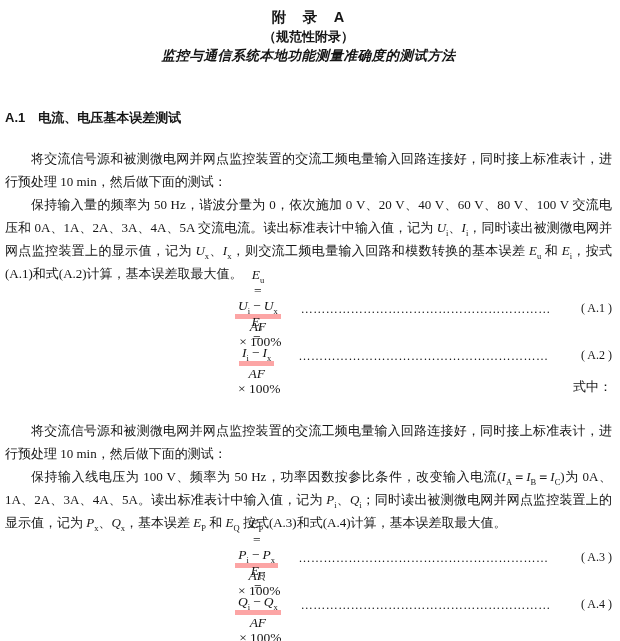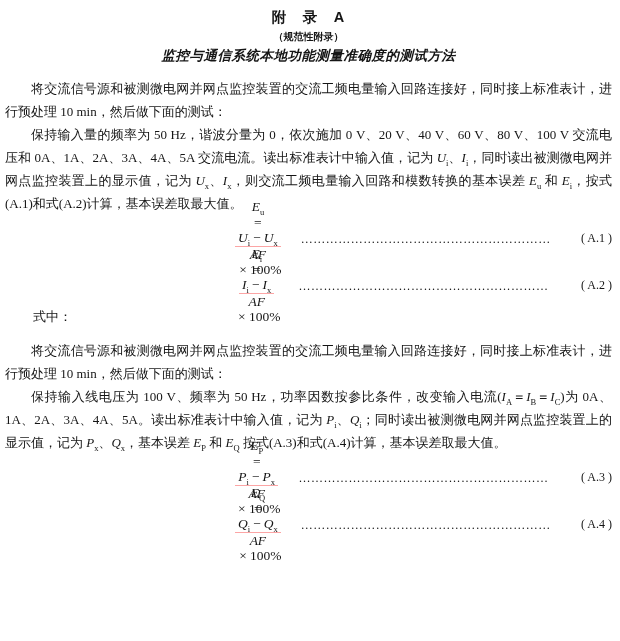--- a/index.html
+++ b/index.html
@@ -10,79 +10,82 @@
     color: #151515;
     font-family: "Liberation Serif", "DejaVu Serif", serif;
     font-size: 13px;
     overflow: hidden;
   }
   .page { width: 620px; height: 641px; padding: 4px 8px 0 5px; }
 
   
   .doc-head { text-align: center; font-family: "Liberation Sans", "DejaVu Sans", sans-serif; font-weight: bold; }
   .h-appendix { font-size: 14.5px; line-height: 19px; padding-top: 4px; letter-spacing: 1px; }
-  .h-note     { font-size: 10px;   line-height: 19px; }
+  .h-note     { font-size: 13px;   line-height: 19px; }
   .h-title    { font-size: 13.5px; line-height: 20px; letter-spacing: .5px; font-style: italic; }
 
   .sec-heading {
     font-family: "Liberation Sans", "DejaVu Sans", sans-serif;
     font-weight: bold; font-size: 13px; line-height: 17px;
   }
   .sec-heading .sec-no { display: inline-block; }
   .sec-heading .sec-title { display: inline-block; margin-left: 13px; }
   #sec-a1-heading { margin-top: 43px; }
   #sec-a2-heading { margin-top: 15px; }
 
   .para {
     margin: 0; line-height: 23px;
     text-align: justify; text-indent: 2em;
   }
-  .para-group { margin-top: 11px; }
+  .para-group { margin-top: 21px; }
 
-  .where-label { margin: 3px 0 0 28px; line-height: 23px; }
+  .where-label { margin: 3px 0 0 28px; line-height: 23px; text-align: right; }
   .where-def   { margin: 0 0 0 27px;  line-height: 23px; }
 
   i, .var { font-family: "Liberation Serif", "DejaVu Serif", serif; font-style: italic; }
   sub { font-size: 8.5px; line-height: 0; font-style: normal; }
 
   
   .formula-row {
     display: flex; align-items: center;
     height: 33px; margin-top: 14px;
     font-size: 13.5px;
   }
   .formula-row.first-of-pair { margin-top: 7px; }
   .f-indent { width: 228px; flex: none; }
   .f-expr { white-space: nowrap; display: inline-flex; align-items: center; flex-direction: column; }
   .f-eq { margin: 0 4px; font-style: normal; }
   .frac {
     display: inline-flex; flex-direction: column; align-items: center;
     vertical-align: middle; margin: 0 2px; line-height: 1.05;
   }
-  .frac .num { border-bottom: 1px solid #fca5a5; padding: 0 3px 1px 3px; }
+  .frac .num { border-bottom: 5px solid #fca5a5; padding: 0 3px 1px 3px; }
   .frac .den { padding-top: 1px; }
   .f-op { margin: 0 3px; font-style: normal; }
   .f-mult { margin-left: 5px; font-style: normal; }
   .f-leader {
     flex: 1 1 auto; overflow: hidden; white-space: nowrap;
     margin: 2px 4px 0 18px; font-size: 12px; letter-spacing: 0.5px;
   }
   .f-label { white-space: nowrap; font-size: 12px; flex: none; }
 </style>
 </head>
 <body>
 
 <div class="page">
 
   <div class="doc-head">
     <div class="h-appendix">附　录　A</div>
     <div class="h-note">（规范性附录）</div>
     <div class="h-title">监控与通信系统本地功能测量准确度的测试方法</div>
   </div>
 
+  <div class="sec-heading" id="sec-a1-heading">
+    <span class="sec-no">A.1</span><span class="sec-title">电流、电压基本误差测试</span>
+  </div>
 
   <div class="para-group">
     <p class="para">将交流信号源和被测微电网并网点监控装置的交流工频电量输入回路连接好，同时接上标准表计，进行预处理 10 min，然后做下面的测试：</p>
     <p class="para">保持输入量的频率为 50 Hz，谐波分量为 0，依次施加 0 V、20 V、40 V、60 V、80 V、100 V 交流电压和 0A、1A、2A、3A、4A、5A 交流电流。读出标准表计中输入值，记为 <i>U</i><sub>i</sub>、<i>I</i><sub>i</sub>，同时读出被测微电网并网点监控装置上的显示值，记为 <i>U</i><sub>x</sub>、<i>I</i><sub>x</sub>，则交流工频电量输入回路和模数转换的基本误差 <i>E</i><sub>u</sub> 和 <i>E</i><sub>i</sub>，按式(A.1)和式(A.2)计算，基本误差取最大值。</p>
   </div>
 
   <div class="formula-row first-of-pair">
     <span class="f-indent"></span>
     <span class="f-expr">
       <span><span class="var">E</span><sub>u</sub></span>

